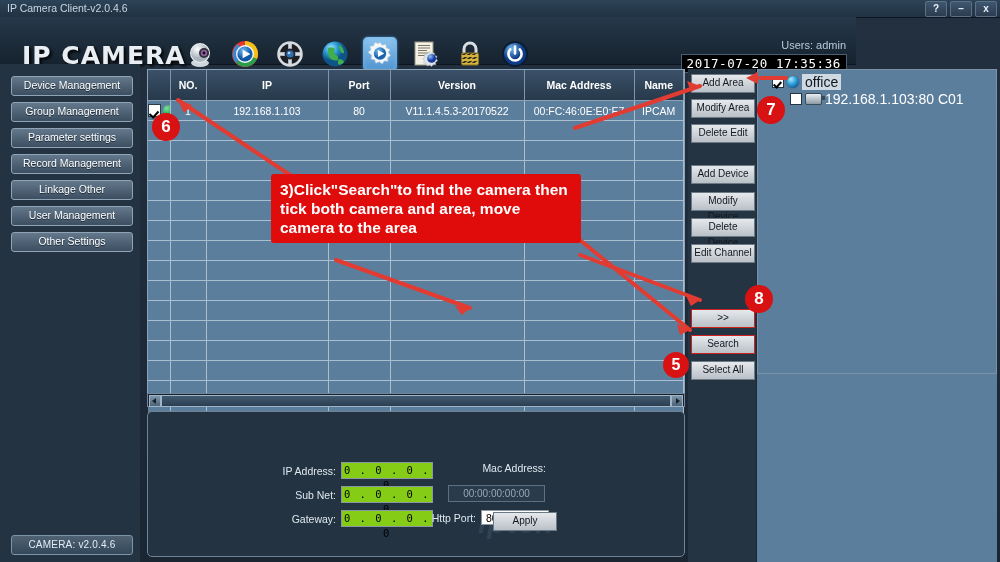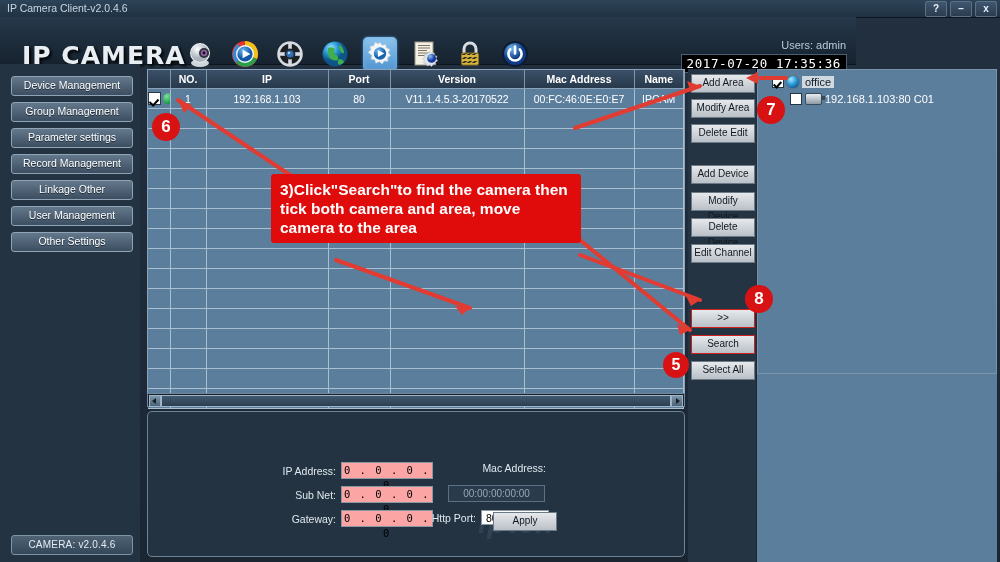--- a/index.html
+++ b/index.html
@@ -56,21 +56,21 @@
     color:#e3ecf4;font-size:10px;line-height:17px;text-align:center;
     letter-spacing:.2px;}
 
   
   .tablewrap{position:absolute;left:147px;top:69px;width:538px;height:324px;
     border:1px solid #8ba3b8;background:#5c7e9d;box-sizing:border-box;}
   table.grid{border-collapse:collapse;width:100%;table-layout:fixed;}
   table.grid th{height:14px;background:linear-gradient(#3b5168,#27394b);
     color:#ffffff;font-size:10.5px;font-weight:bold;
     border-right:1px solid #7e96ab;border-bottom:1px solid #8ba3b8;
-    padding:2px;text-align:center;}
+    padding:8px;text-align:center;}
   table.grid td{height:19px;background:#5c7e9d;color:#ffffff;font-size:10.5px;
     border-right:1px solid #a9bece;border-bottom:1px solid #a9bece;
     padding:0;text-align:center;overflow:hidden;white-space:nowrap;}
   td.cb{position:relative;}
   .chk{display:inline-block;width:11px;height:11px;background:#ffffff;
     border:1px solid #2b3a48;position:relative;vertical-align:middle;cursor:pointer;}
   .chk.on:after{content:"";position:absolute;left:2px;top:4px;width:4px;height:7px;
     border:solid #000;border-width:0 2px 2px 0;transform:rotate(42deg);}
   .globe-sm{display:inline-block;width:11px;height:11px;border-radius:50%;
     background:radial-gradient(circle at 33% 30%,#7fe0a0,#17993f 70%,#0b5e27);
@@ -104,31 +104,31 @@
     position:relative;flex:0 0 auto;cursor:pointer;}
   .tchk.on:after{content:"";position:absolute;left:2px;top:3px;width:3px;height:6px;
     border:solid #000;border-width:0 2px 2px 0;transform:rotate(42deg);}
   .tglobe{width:12px;height:12px;border-radius:50%;flex:0 0 auto;
     background:radial-gradient(circle at 34% 28%,#9fe9ff,#2a9ad6 45%,#1263a0 75%,#0a4170);
     box-shadow:0 0 1px #0a2d4d;}
   .tcam{width:15px;height:10px;flex:0 0 auto;background:linear-gradient(#e9eef2,#8d9aa5);
     border:1px solid #3b4a57;border-radius:2px;position:relative;}
   .tcam:after{content:"";position:absolute;right:-4px;top:2px;width:4px;height:4px;
     background:#3b4a57;}
-  .tlabel{font-size:11px;color:#ffffff;white-space:nowrap;}
+  .tlabel{font-size:14px;color:#ffffff;white-space:nowrap;}
   .tlabel.sel{background:#cfd9e2;color:#111820;padding:0 3px;}
   .bottomfill{position:absolute;left:757px;top:374px;width:240px;height:188px;
     background:#5c7e9d;}
 
   
   .formbox{position:absolute;left:147px;top:411px;width:538px;height:146px;
     border:1px solid #6e8496;border-radius:5px;background:#233341;box-sizing:border-box;}
   .frow{position:absolute;display:flex;align-items:center;}
   .flabel{font-size:10.5px;color:#dfe8f0;text-align:right;}
-  .ipbox{width:90px;height:15px;background:#fca5a5;border:1px solid #8b98a4;
+  .ipbox{width:90px;height:15px;background:#84cc16;border:1px solid #8b98a4;
     color:#000;font-size:10.5px;line-height:15px;
     font-family:"DejaVu Sans Mono","Liberation Mono",monospace;
     text-align:center;letter-spacing:1.5px;margin-left:5px;}
   .macbox{width:95px;height:15px;background:#2a3b4b;border:1px solid #5d7083;
     color:#96a8b8;font-size:10px;line-height:15px;text-align:center;margin-left:5px;}
   .portbox{width:68px;height:15px;background:#ffffff;border:1px solid #8b98a4;
     color:#000;font-size:10.5px;line-height:15px;text-align:left;
     padding-left:4px;box-sizing:border-box;margin-left:5px;}
   .applybtn{position:absolute;left:345px;top:100px;width:62px;height:17px;
     background:linear-gradient(#e6e9ec,#b9c0c7);border:1px solid #6d7a86;

